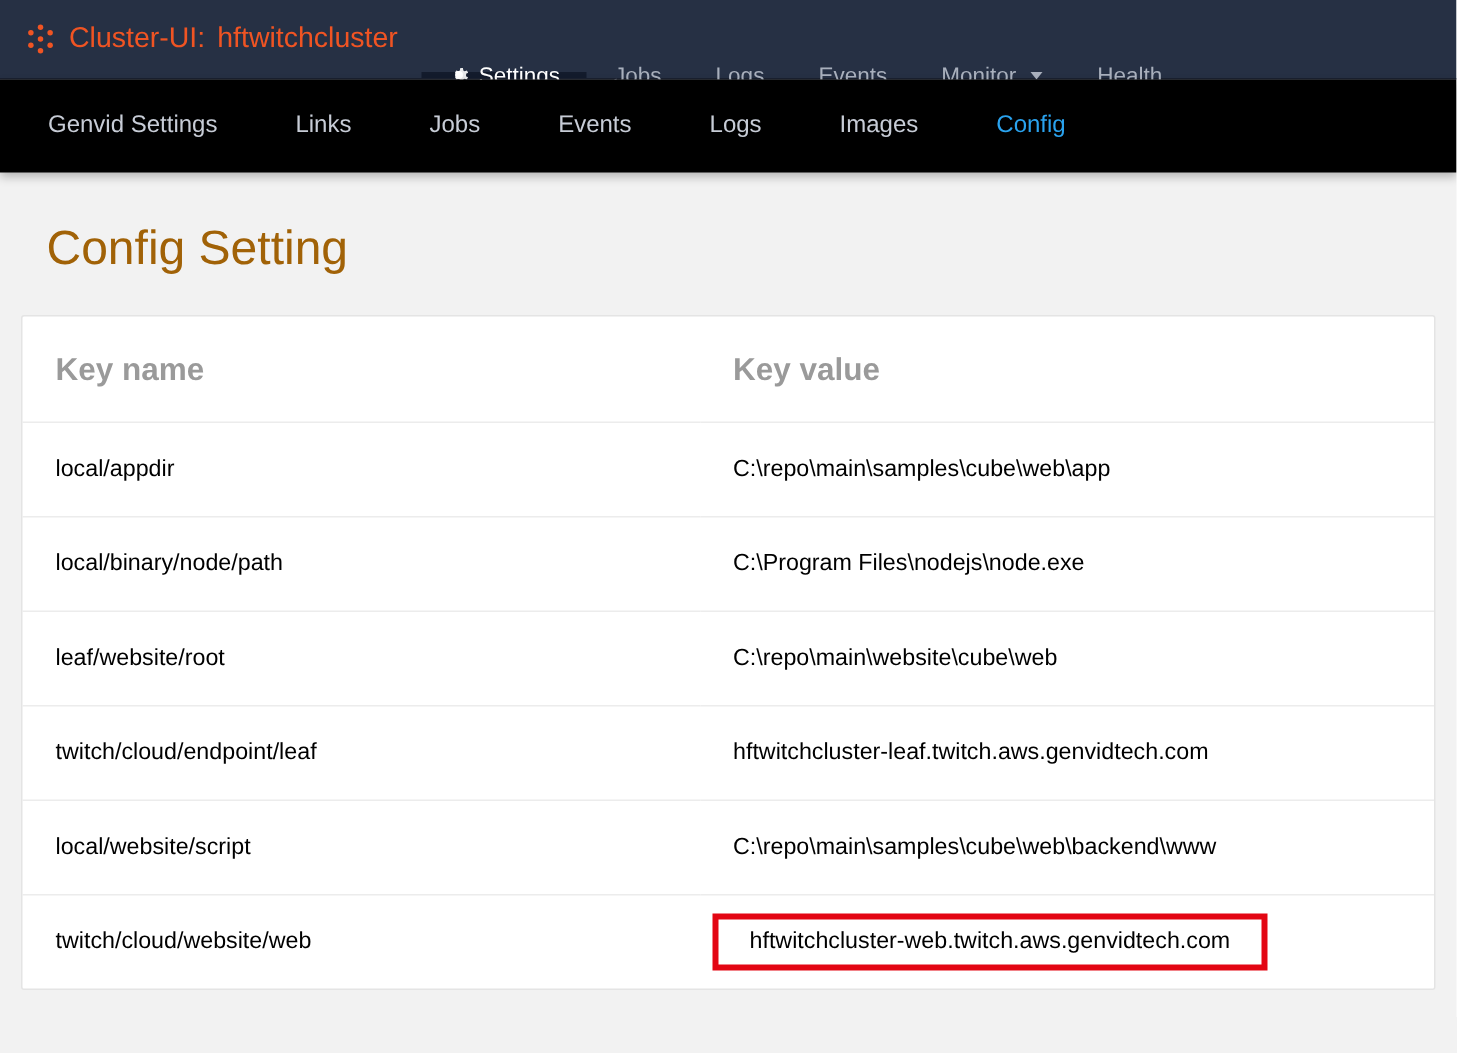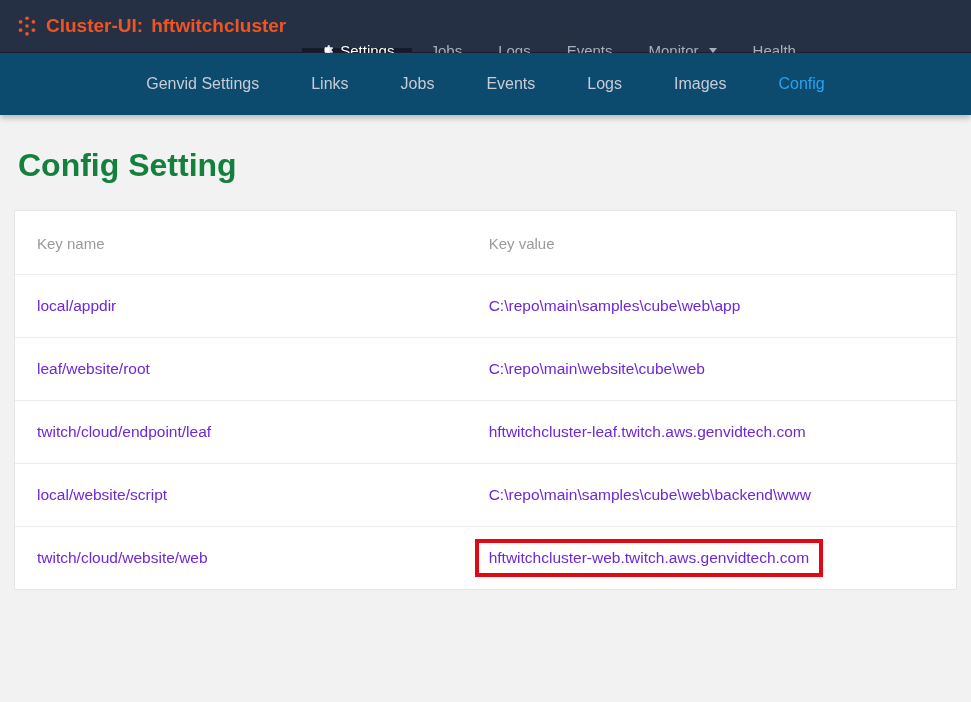--- a/index.html
+++ b/index.html
@@ -17,21 +17,20 @@
     border-bottom: 1px solid #1a2030;
   }
   .brand {
     display: flex;
     align-items: center;
     padding: 0 16px;
     gap: 8px;
     font-size: 19px;
     color: #f05423;
     white-space: nowrap;
-    font-weight: bold;
   }
   .brand-icon {
     display: inline-flex;
     width: 22px;
     height: 22px;
   }
   .brand-icon svg { width: 100%; height: 100%; }
   .topnav-items {
     display: flex;
     align-items: stretch;
@@ -53,79 +52,78 @@
   .gear-icon svg { width: 14px; height: 14px; display:block; }
   .caret {
     display: inline-block;
     width: 0; height: 0;
     border-left: 4px solid transparent;
     border-right: 4px solid transparent;
     border-top: 5px solid #a9b0bd;
     margin-left: 4px;
   }
   .subnav {
-    background: #0c4a6e;
+    background: #000000;
     display: flex;
     align-items: stretch;
     height: 62px;
     padding: 0 6px;
     box-shadow: 0 3px 6px rgba(0,0,0,0.25);
     position: relative;
     z-index: 2;
-    justify-content: center;
   }
   .subnav-item {
     display: flex;
     align-items: center;
     padding: 0 26px;
     color: #c7ccd6;
     font-size: 16px;
     cursor: pointer;
   }
   .subnav-item.active {
     color: #2aa3ef;
   }
   .page {
     padding: 22px 14px 40px 14px;
   }
   h1.page-title {
     font-size: 32px;
-    font-weight: 700;
-    color: #15803d;
-    margin: 10px 0 26px 4px;
+    font-weight: 400;
+    color: #a16207;
+    margin: 10px 0 26px 17px;
   }
   .panel {
     background: #ffffff;
     border: 1px solid #e4e4e4;
     border-radius: 2px;
   }
   table.config {
     width: 100%;
     border-collapse: collapse;
   }
   table.config th {
     text-align: left;
-    font-weight: 400;
+    font-weight: 700;
     color: #9a9a9a;
-    font-size: 15px;
+    font-size: 21px;
     padding: 24px 22px 22px 22px;
     border-bottom: 1px solid #ececec;
   }
   table.config td {
     padding: 22px 22px;
     border-bottom: 1px solid #ececec;
-    color: #6d28d9;
+    color: #000000;
     font-size: 15.5px;
     vertical-align: middle;
   }
   table.config tr:last-child td { border-bottom: none; }
   .col-key { width: 48%; }
   .highlight-box {
     border: 4px solid #e30613;
-    padding: 6px 10px;
+    padding: 6px 21px;
     display: inline-block;
     margin: -10px -14px;
   }
 </style>
 </head>
 <body>
 
 <div class="topnav">
   <div class="brand">
     <span class="brand-icon">
@@ -206,20 +204,24 @@
           <th class="col-key">Key name</th>
           <th>Key value</th>
         </tr>
       </thead>
       <tbody id="config-rows">
           <tr>
             <td class="col-key">local/appdir</td>
             <td>C:\repo\main\samples\cube\web\app</td>
           </tr>
           <tr>
+            <td class="col-key">local/binary/node/path</td>
+            <td>C:\Program Files\nodejs\node.exe</td>
+          </tr>
+          <tr>
             <td class="col-key">leaf/website/root</td>
             <td>C:\repo\main\website\cube\web</td>
           </tr>
           <tr>
             <td class="col-key">twitch/cloud/endpoint/leaf</td>
             <td>hftwitchcluster-leaf.twitch.aws.genvidtech.com</td>
           </tr>
           <tr>
             <td class="col-key">local/website/script</td>
             <td>C:\repo\main\samples\cube\web\backend\www</td>

